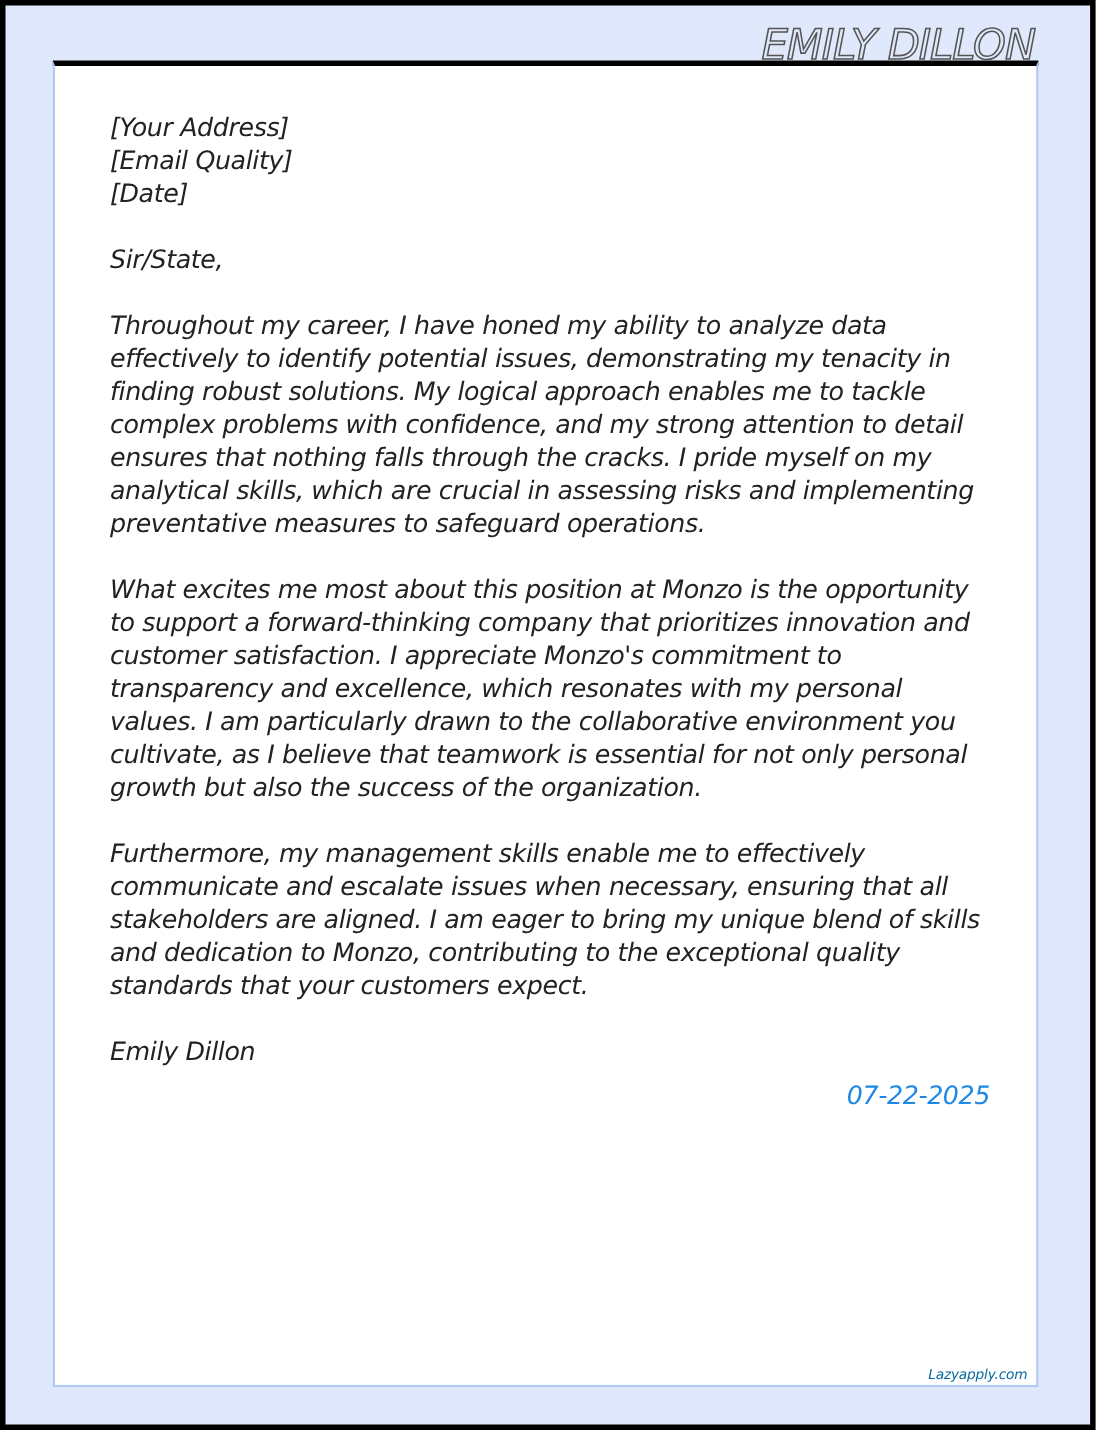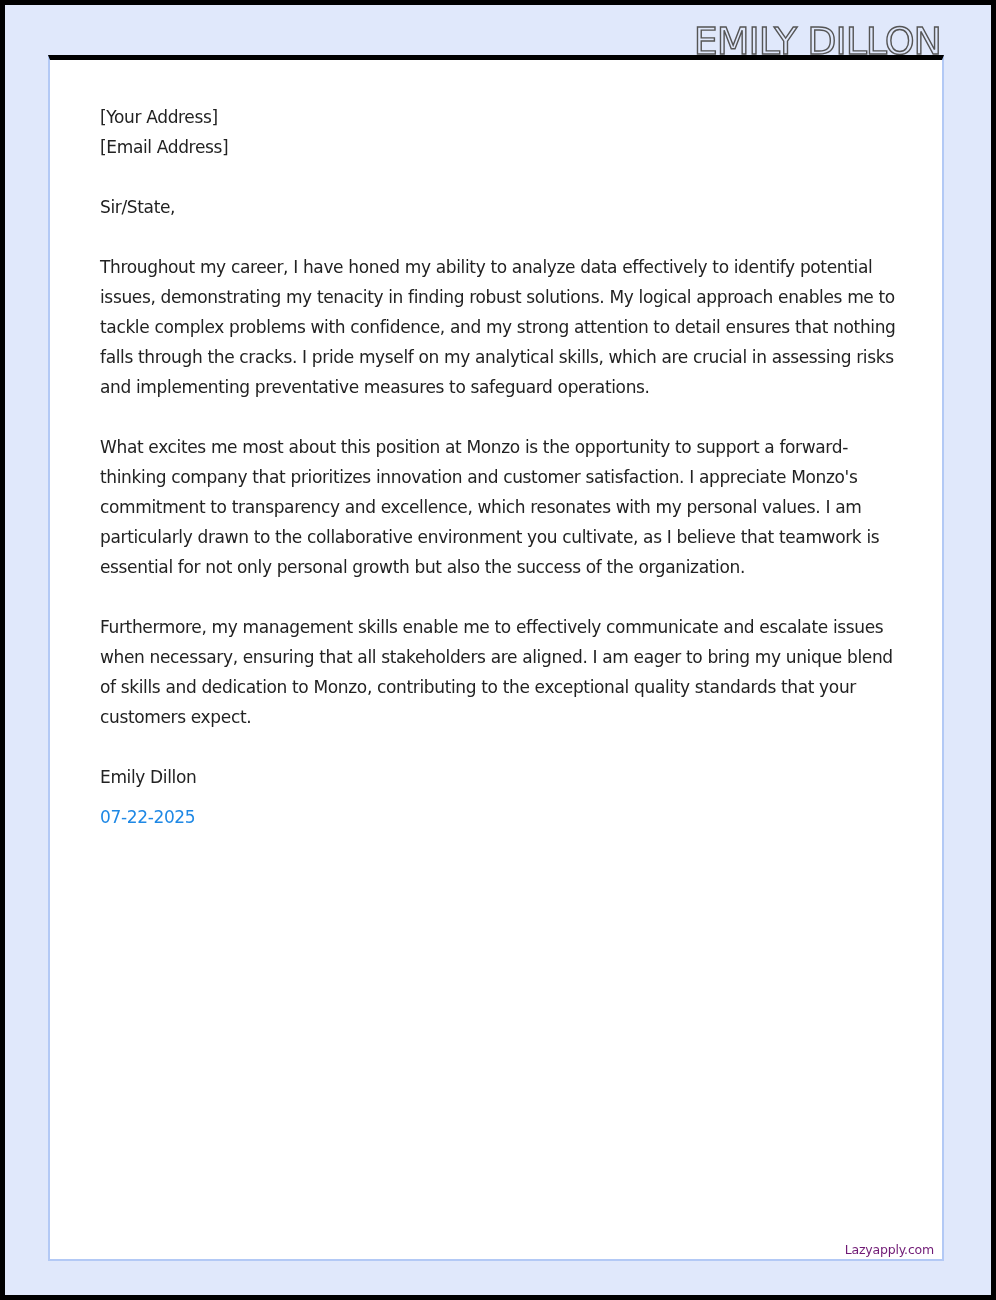--- a/index.html
+++ b/index.html
@@ -14,20 +14,21 @@
       overflow: hidden;
       font-family: "DejaVu Sans", sans-serif;
     }
     .outer {
       position: absolute;
       left: 5px;
       top: 5px;
       width: 986px;
       height: 1290px;
       background: #e0e8fb;
+      font-style: italic;
     }
     .name-title {
       position: absolute;
       right: 50px;
       top: 14px;
       font-family: "DejaVu Sans", sans-serif;
       font-size: 38px;
       letter-spacing: -1px;
       color: #e0e8fb;
       -webkit-text-stroke: 1.4px #555555;
@@ -46,54 +47,56 @@
       border-bottom: 2px solid #b3c9f5;
       border-top: 5px solid #000000;
       box-sizing: border-box;
     }
     .content {
       position: absolute;
       left: 50px;
       top: 42px;
       width: 800px;
       font-family: "DejaVu Sans", sans-serif;
-      font-size: 17px;
+      font-size: 23px;
       line-height: 30px;
       color: #222222;
       letter-spacing: -0.35px;
     }
     .content p {
       margin: 0 0 30px 0;
     }
     .line { display: block; }
     .sign-date {
       color: #1e88e5;
       margin-top: 10px;
+      text-align: right;
     }
     .footer-brand {
       position: absolute;
       right: 8px;
       bottom: 2px;
       font-family: "DejaVu Sans", sans-serif;
       font-size: 12.5px;
-      color: #701a75;
+      color: #0369a1;
       letter-spacing: -0.2px;
     }
   </style>
 </head>
 <body>
 
 <div class="outer">
   <div class="name-title">EMILY DILLON</div>
 
   <div class="paper">
     <div class="content">
       <p>
         <span class="line">[Your Address]</span>
-        <span class="line">[Email Address]</span>
+        <span class="line">[Email Quality]</span>
+        <span class="line">[Date]</span>
       </p>
 
       <p>Sir/State,</p>
 
       <p>Throughout my career, I have honed my ability to analyze data effectively to identify potential issues, demonstrating my tenacity in finding robust solutions. My logical approach enables me to tackle complex problems with confidence, and my strong attention to detail ensures that nothing falls through the cracks. I pride myself on my analytical skills, which are crucial in assessing risks and implementing preventative measures to safeguard operations.</p>
       <p>What excites me most about this position at Monzo is the opportunity to support a forward-thinking company that prioritizes innovation and customer satisfaction. I appreciate Monzo's commitment to transparency and excellence, which resonates with my personal values. I am particularly drawn to the collaborative environment you cultivate, as I believe that teamwork is essential for not only personal growth but also the success of the organization.</p>
       <p>Furthermore, my management skills enable me to effectively communicate and escalate issues when necessary, ensuring that all stakeholders are aligned. I am eager to bring my unique blend of skills and dedication to Monzo, contributing to the exceptional quality standards that your customers expect.</p>
 
       <div>
         <span class="line">Emily Dillon</span>

